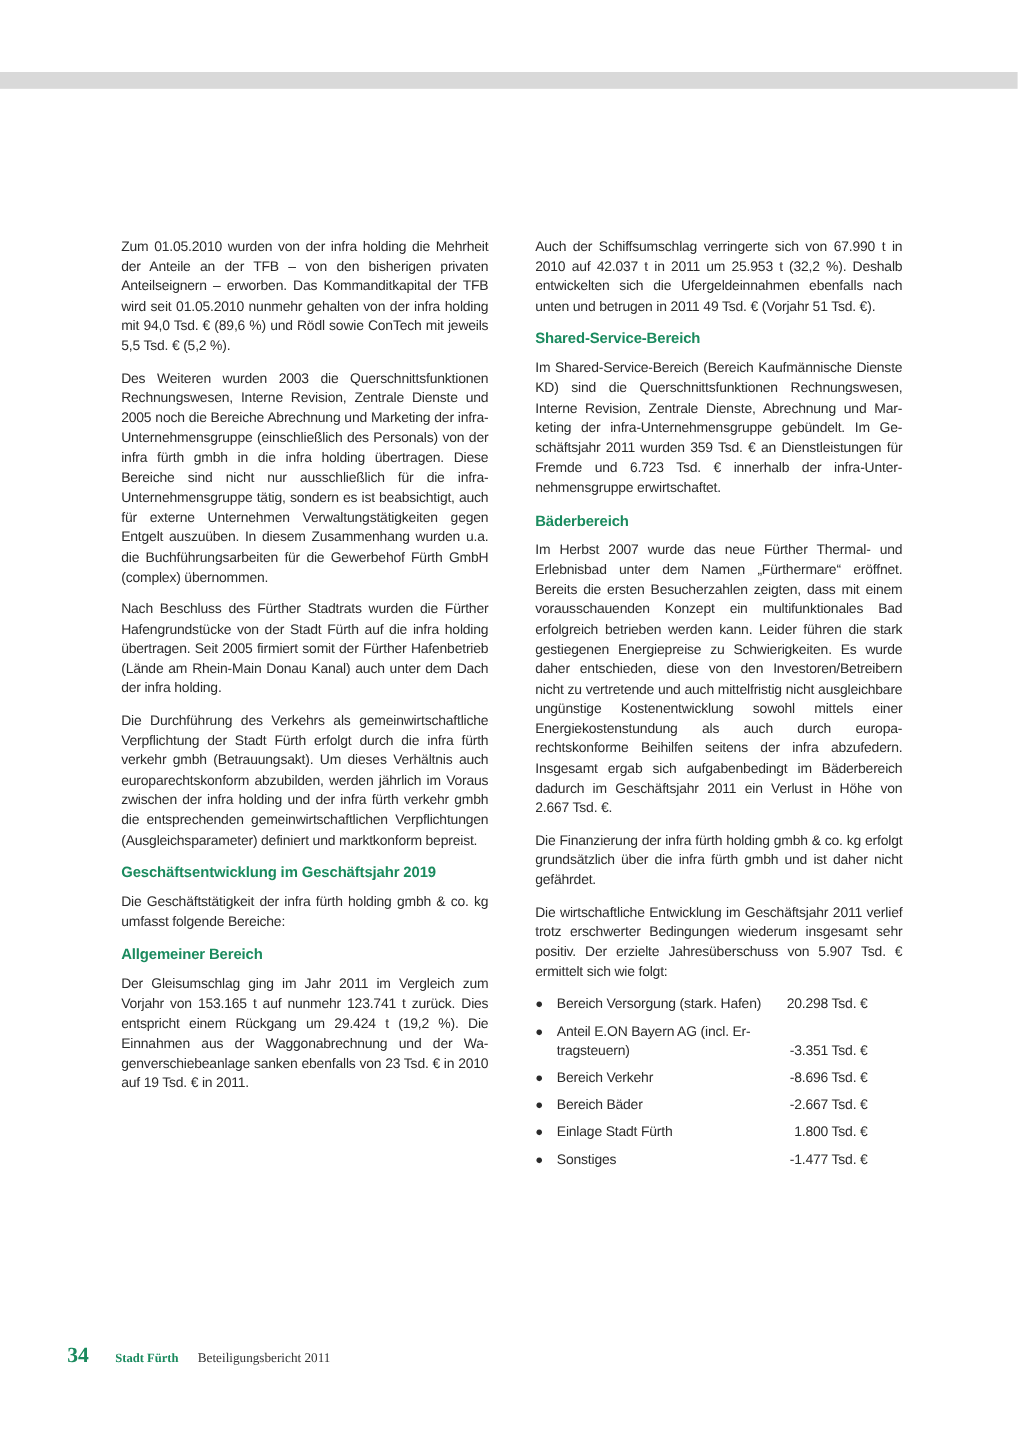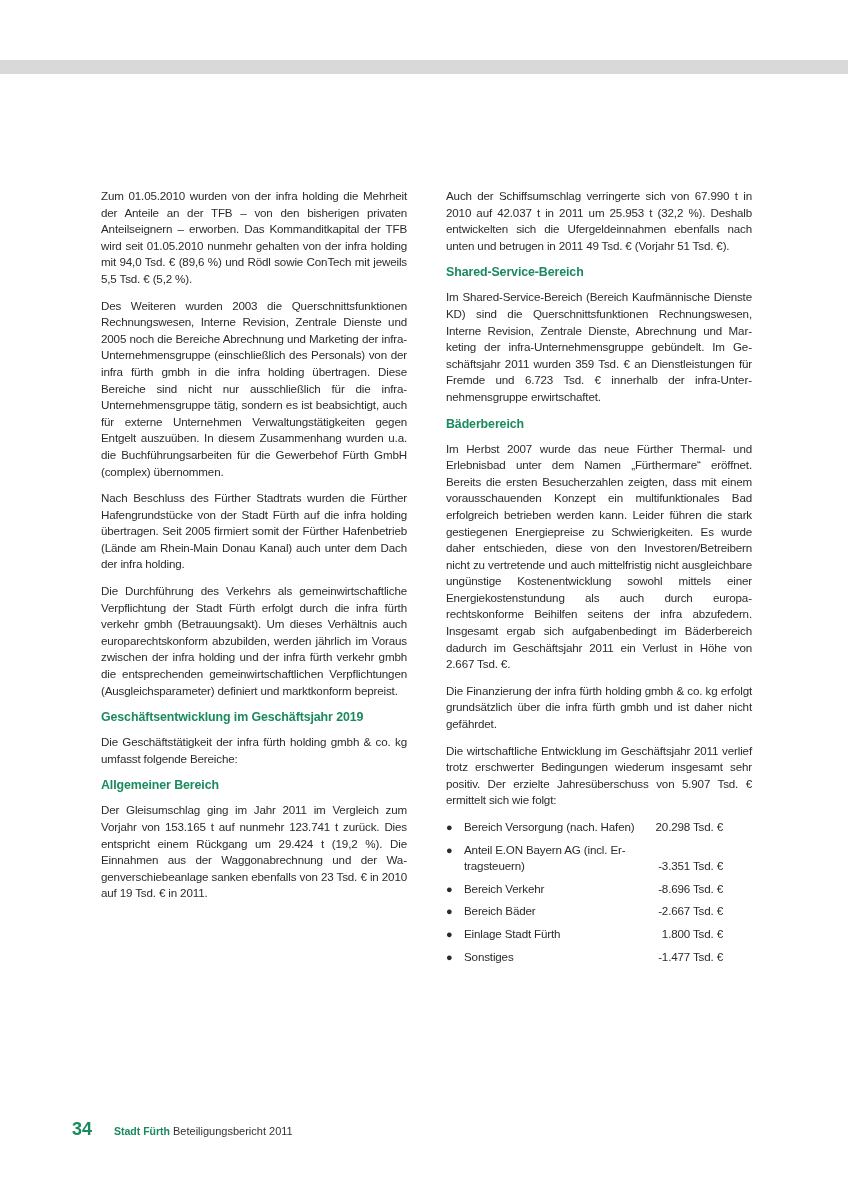--- a/index.html
+++ b/index.html
@@ -6,21 +6,21 @@
   body {
     width: 848px; height: 1200px; position: relative; overflow: hidden;
     font-family: "Liberation Sans", "DejaVu Sans", sans-serif;
     color: #2b2b2b;
   }
   .top-bar {
     position: absolute; left: 0; top: 60px; width: 848px; height: 14px;
     background: #d9d9d9;
   }
   .col {
-    position: absolute; top: 188px; width: 306px;
+    position: absolute; top: 198px; width: 306px;
     font-size: 11.6px; line-height: 16.6px; letter-spacing: -0.15px;
   }
   .col-left { left: 101px; }
   .col-right { left: 446px; }
   .col p {
     margin: 0 0 10px 0; text-align: justify; hyphens: manual;
   }
   .col h3 {
     margin: 0 0 9px 0; font-size: 12.4px; line-height: 16px; font-weight: bold;
     color: #1a8a5e; letter-spacing: -0.1px;
@@ -29,27 +29,27 @@
   .result-list li {
     display: flex; align-items: flex-end; margin-bottom: 6px;
   }
   .bullet {
     width: 18px; flex: 0 0 18px; align-self: flex-start; font-size: 11px;
     padding-top: 0;
   }
   .item-label { width: 175px; flex: 0 0 175px; }
   .item-value { flex: 0 0 84px; text-align: right; white-space: nowrap; }
   .footer {
-    position: absolute; left: 72px; top: 1119px; display: flex; align-items: baseline;
+    position: absolute; left: 56px; top: 1119px; display: flex; align-items: baseline; font-family: Liberation Serif, serif;
   }
   .page-number {
     font-size: 18px; font-weight: bold; color: #1a8a5e; margin-right: 22px;
   }
   .footer-brand {
-    font-size: 10.5px; font-weight: bold; color: #1a8a5e; margin-right: 3px;
+    font-size: 10.5px; font-weight: bold; color: #1a8a5e; margin-right: 16px;
   }
   .footer-title { font-size: 11px; color: #333333; }
 </style>
 </head>
 <body>
 
 <div class="top-bar"></div>
 
 <div class="col col-left">
   <p>Zum 01.05.2010 wurden von der infra holding die Mehr­heit der Anteile an der TFB – von den bisherigen privaten Anteilseignern – erworben. Das Kommanditkapital der TFB wird seit 01.05.2010 nunmehr gehalten von der infra holding mit 94,0 Tsd. € (89,6 %) und Rödl sowie ConTech mit jeweils 5,5 Tsd. € (5,2 %).</p>
@@ -66,21 +66,21 @@
   <p>Auch der Schiffsumschlag verringerte sich von 67.990 t in 2010 auf 42.037 t in 2011 um 25.953 t (32,2 %). Des­halb entwickelten sich die Ufergeldeinnahmen ebenfalls nach unten und betrugen in 2011 49 Tsd. € (Vorjahr 51 Tsd. €).</p>
   <h3>Shared-Service-Bereich</h3>
   <p>Im Shared-Service-Bereich (Bereich Kaufmännische Diens­te KD) sind die Querschnittsfunktionen Rechnungswesen, Interne Revision, Zentrale Dienste, Abrechnung und Mar­keting der infra-Unternehmensgruppe gebündelt. Im Ge­schäftsjahr 2011 wurden 359 Tsd. € an Dienstleistungen für Fremde und 6.723 Tsd. € innerhalb der infra-Unter­nehmensgruppe erwirtschaftet.</p>
   <h3>Bäderbereich</h3>
   <p>Im Herbst 2007 wurde das neue Fürther Thermal- und Erlebnisbad unter dem Namen „Fürthermare“ eröffnet. Bereits die ersten Besucherzahlen zeigten, dass mit einem vorausschauenden Konzept ein multifunktionales Bad erfolgreich betrieben werden kann. Leider führen die stark gestiegenen Energiepreise zu Schwierigkeiten. Es wurde daher entschieden, diese von den Investoren/Betreibern nicht zu vertretende und auch mittelfristig nicht aus­gleichbare ungünstige Kostenentwicklung sowohl mittels einer Energiekostenstundung als auch durch europa­rechtskonforme Beihilfen seitens der infra abzufedern. Insgesamt ergab sich aufgabenbedingt im Bäderbereich dadurch im Geschäftsjahr 2011 ein Verlust in Höhe von 2.667 Tsd. €.</p>
   <p>Die Finanzierung der infra fürth holding gmbh &amp; co. kg erfolgt grundsätzlich über die infra fürth gmbh und ist daher nicht gefährdet.</p>
   <p>Die wirtschaftliche Entwicklung im Geschäftsjahr 2011 verlief trotz erschwerter Bedingungen wiederum insge­samt sehr positiv. Der erzielte Jahresüberschuss von 5.907 Tsd. € ermittelt sich wie folgt:</p>
   <ul class="result-list">
     <li>
       <span class="bullet">●</span>
-      <span class="item-label">Bereich Versorgung (nach. Hafen)</span>
+      <span class="item-label">Bereich Versorgung (stark. Hafen)</span>
       <span class="item-value">20.298 Tsd. €</span>
     </li>
     <li>
       <span class="bullet">●</span>
       <span class="item-label">Anteil E.ON Bayern AG (incl. Er­tragsteuern)</span>
       <span class="item-value">-3.351 Tsd. €</span>
     </li>
     <li>
       <span class="bullet">●</span>
       <span class="item-label">Bereich Verkehr</span>

